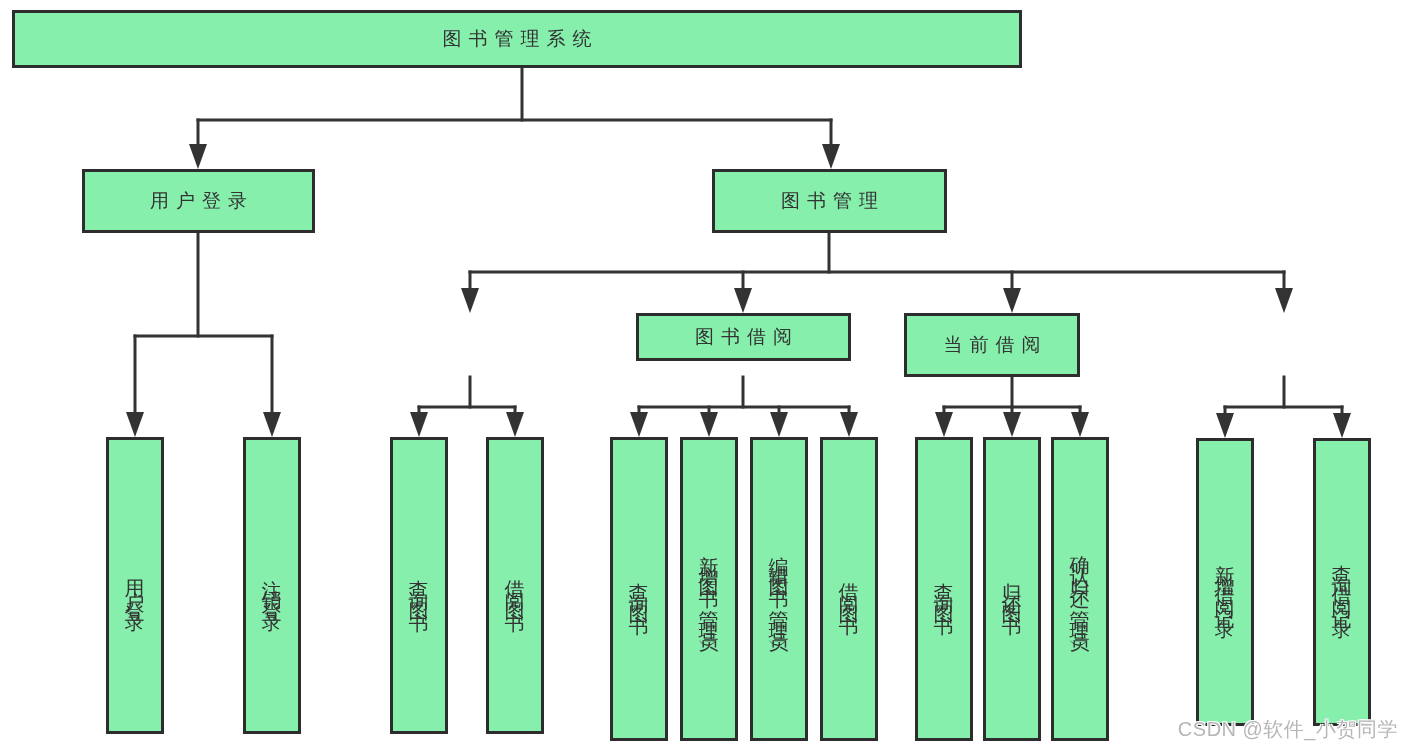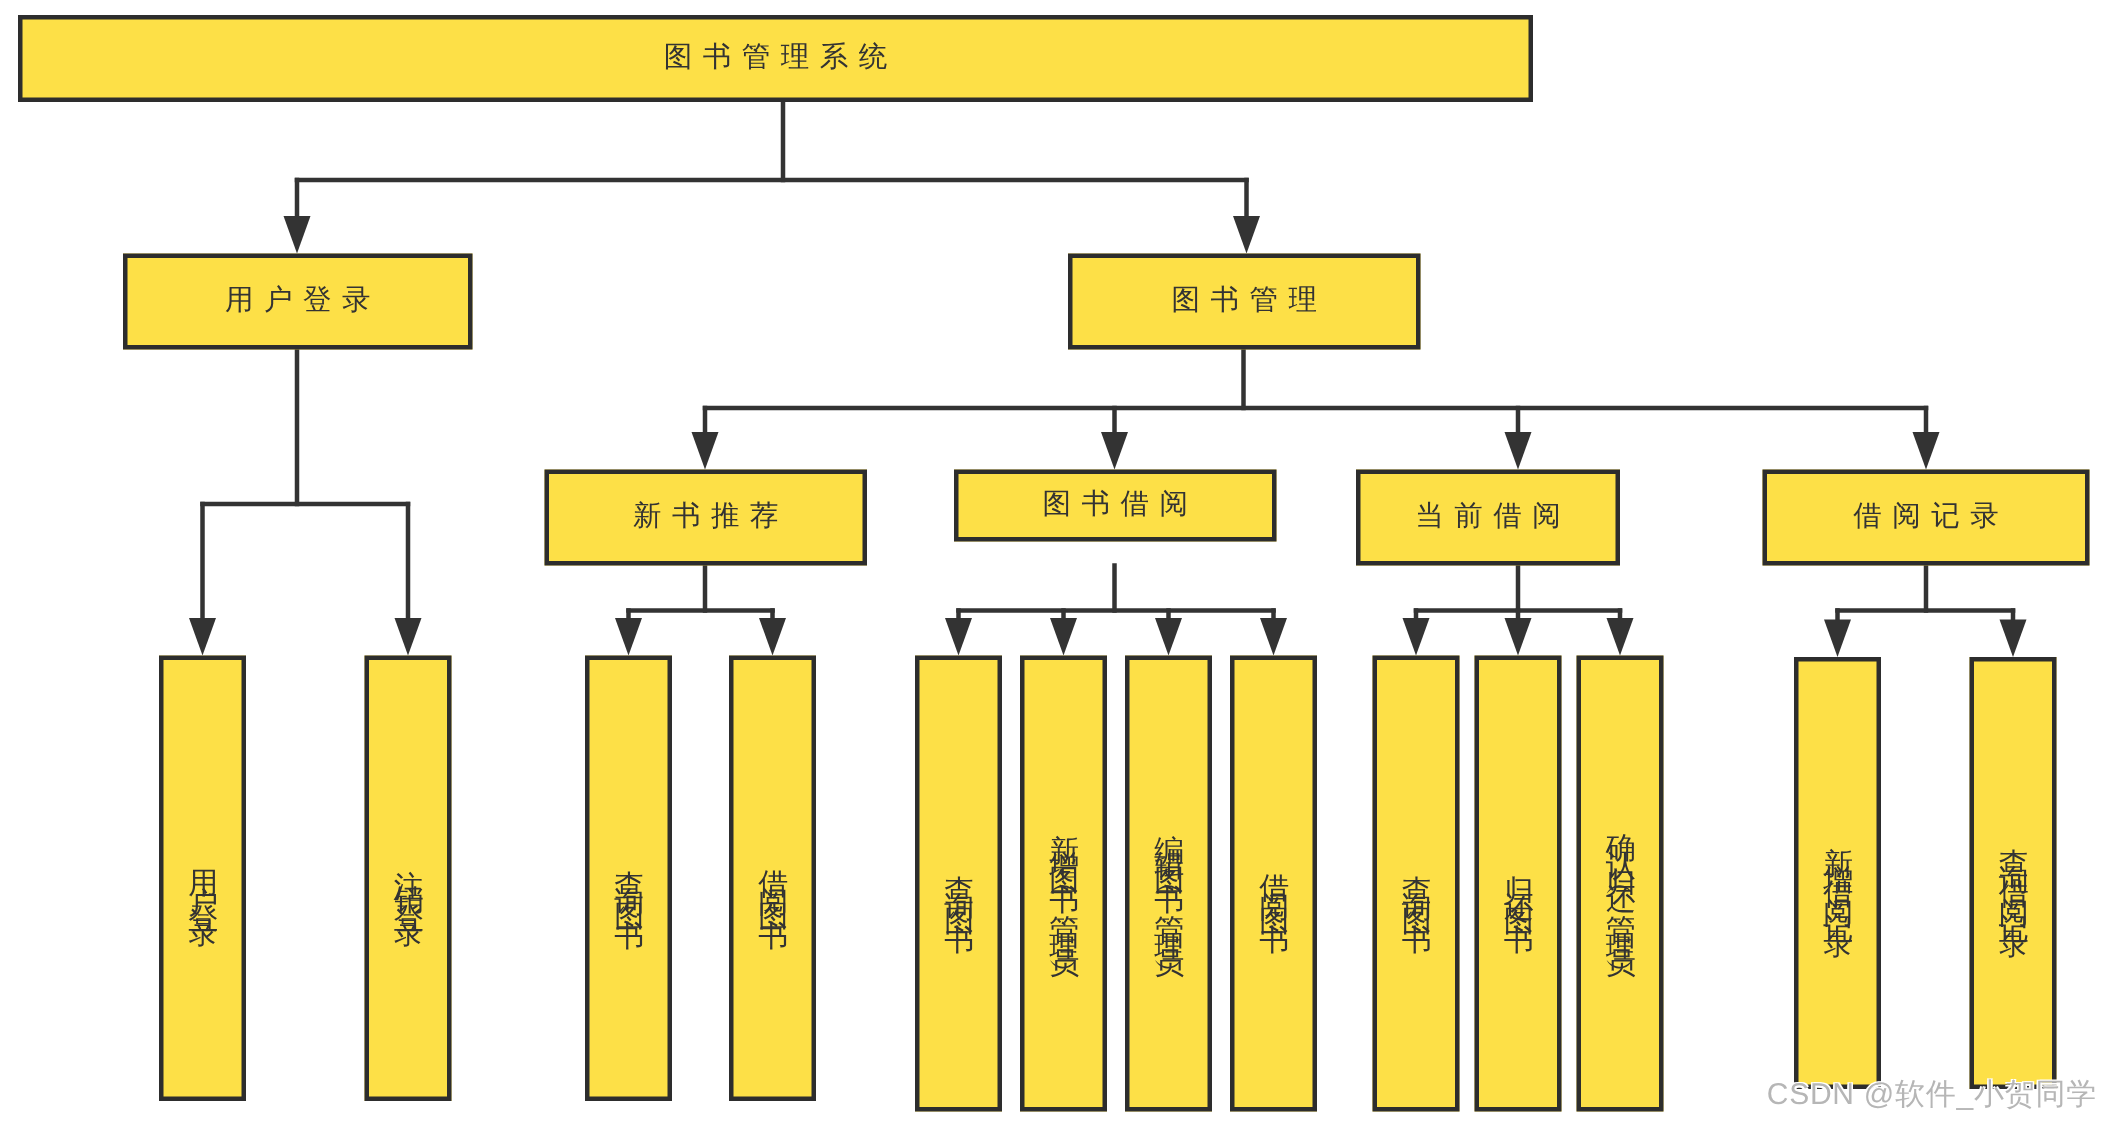--- a/index.html
+++ b/index.html
@@ -9,21 +9,21 @@
     background:var(--background,#ffffff);
     font-family:"Liberation Sans","DejaVu Sans",sans-serif;
     overflow:hidden;
   }
   #connectors { position:absolute; left:0; top:0; z-index:1; }
   .cline { stroke:var(--line,#333333); stroke-width:3; stroke-linecap:square; }
   .ahead { fill:var(--line,#333333); stroke:none; }
   .node {
     position:absolute; box-sizing:border-box;
     border:3px solid var(--border,#2d2d2d);
-    background:#fde047;
+    background:#86efac;
     display:flex; align-items:center; justify-content:center;
     color:var(--text,#333333);
     z-index:2;
   }
   .node.h .label {
     font-size:19px; letter-spacing:7px; text-indent:7px;
     white-space:nowrap; line-height:1.2;
   }
   .node.v .label {
     writing-mode:vertical-rl; text-orientation:mixed;
@@ -100,31 +100,25 @@
   <div id="watermark">CSDN @软件_小贺同学</div>
 <div class="node h" style="left: 12px; top: 10px; width: 1010px; height: 58px;">
       <span class="label">图书管理系统</span>
     </div>
     <div class="node h" style="left: 82px; top: 169px; width: 233px; height: 64px;">
       <span class="label">用户登录</span>
     </div>
     <div class="node h" style="left: 712px; top: 169px; width: 235px; height: 64px; text-align: center;">
       <span class="label">图书管理</span>
     </div>
-    <div class="node h" style="left: 363px; top: 313px; width: 215px; height: 64px;">
-      <span class="label">新书推荐</span>
-    </div>
     <div class="node h" style="left: 636px; top: 313px; width: 215px; height: 48px;">
       <span class="label">图书借阅</span>
     </div>
     <div class="node h" style="left: 904px; top: 313px; width: 176px; height: 64px;">
       <span class="label">当前借阅</span>
-    </div>
-    <div class="node h" style="left: 1175px; top: 313px; width: 218px; height: 64px;">
-      <span class="label">借阅记录</span>
     </div>
     <div class="node v" style="left: 106px; top: 437px; width: 58px; height: 297px;">
       <span class="label">用户登录</span>
     </div>
     <div class="node v" style="left: 243px; top: 437px; width: 58px; height: 297px;">
       <span class="label">注销登录</span>
     </div>
     <div class="node v" style="left: 390px; top: 437px; width: 58px; height: 297px;">
       <span class="label">查询图书</span>
     </div>

